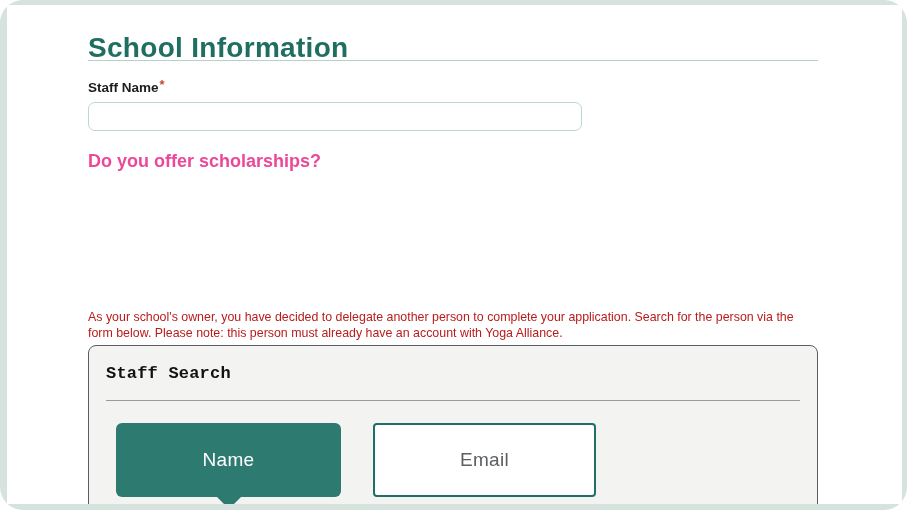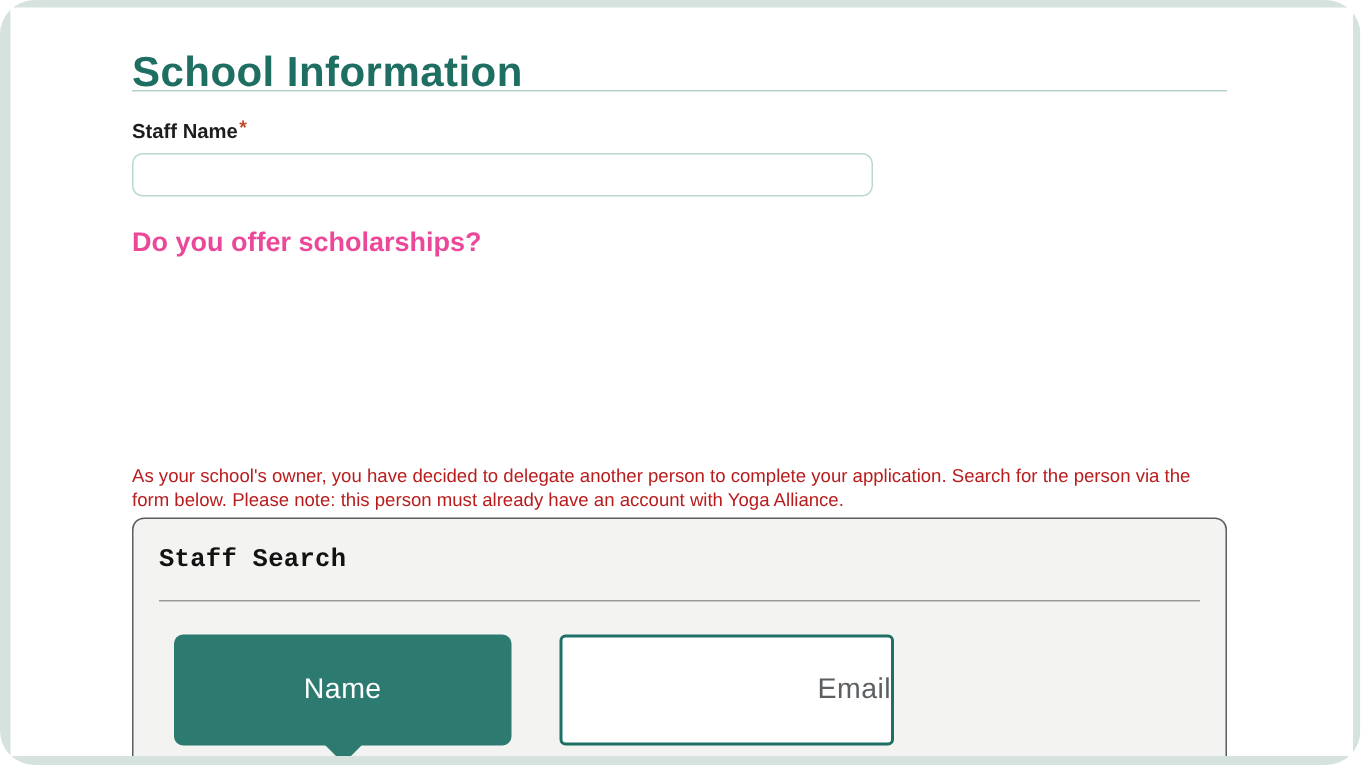--- a/index.html
+++ b/index.html
@@ -80,21 +80,21 @@
   }
   .tab.active{
     width:225px;background:#2c7a70;color:#ffffff;border-radius:6px;position:relative;
   }
   .tab.active .pointer{
     position:absolute;left:50%;bottom:-12px;transform:translateX(-50%);
     width:0;height:0;border-left:13px solid transparent;
     border-right:13px solid transparent;border-top:13px solid #2c7a70;
   }
   .tab.inactive{
-    width:223px;background:#ffffff;border:2px solid #1e6f66;border-radius:4px;color:#5c6063;justify-content:flex-end;
+    width:223px;background:#ffffff;border:2px solid #1e6f66;border-radius:4px;color:#5c6063;
   }
 </style>
 </head>
 <body>
 
 <div class="viewport">
 
   <h1 class="abs page-title">School Information</h1>
   <div class="abs title-divider"></div>
 

